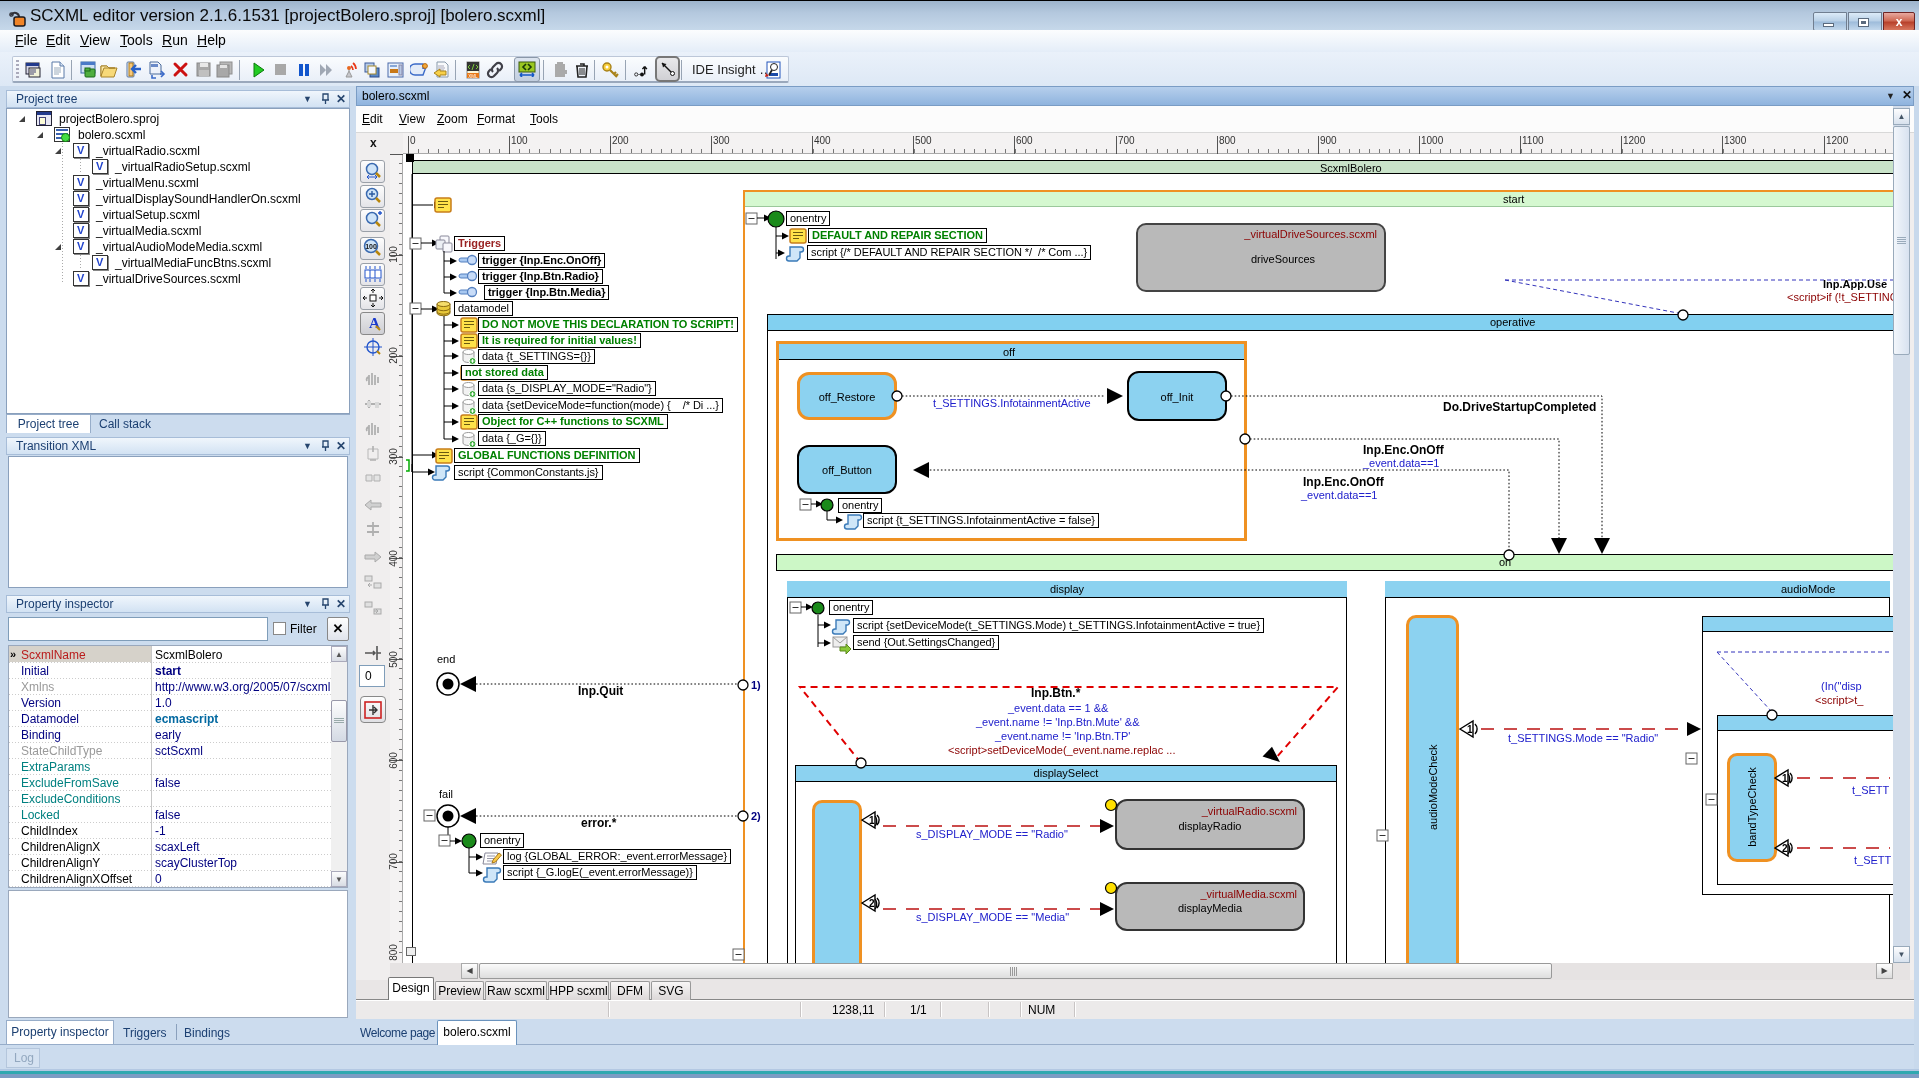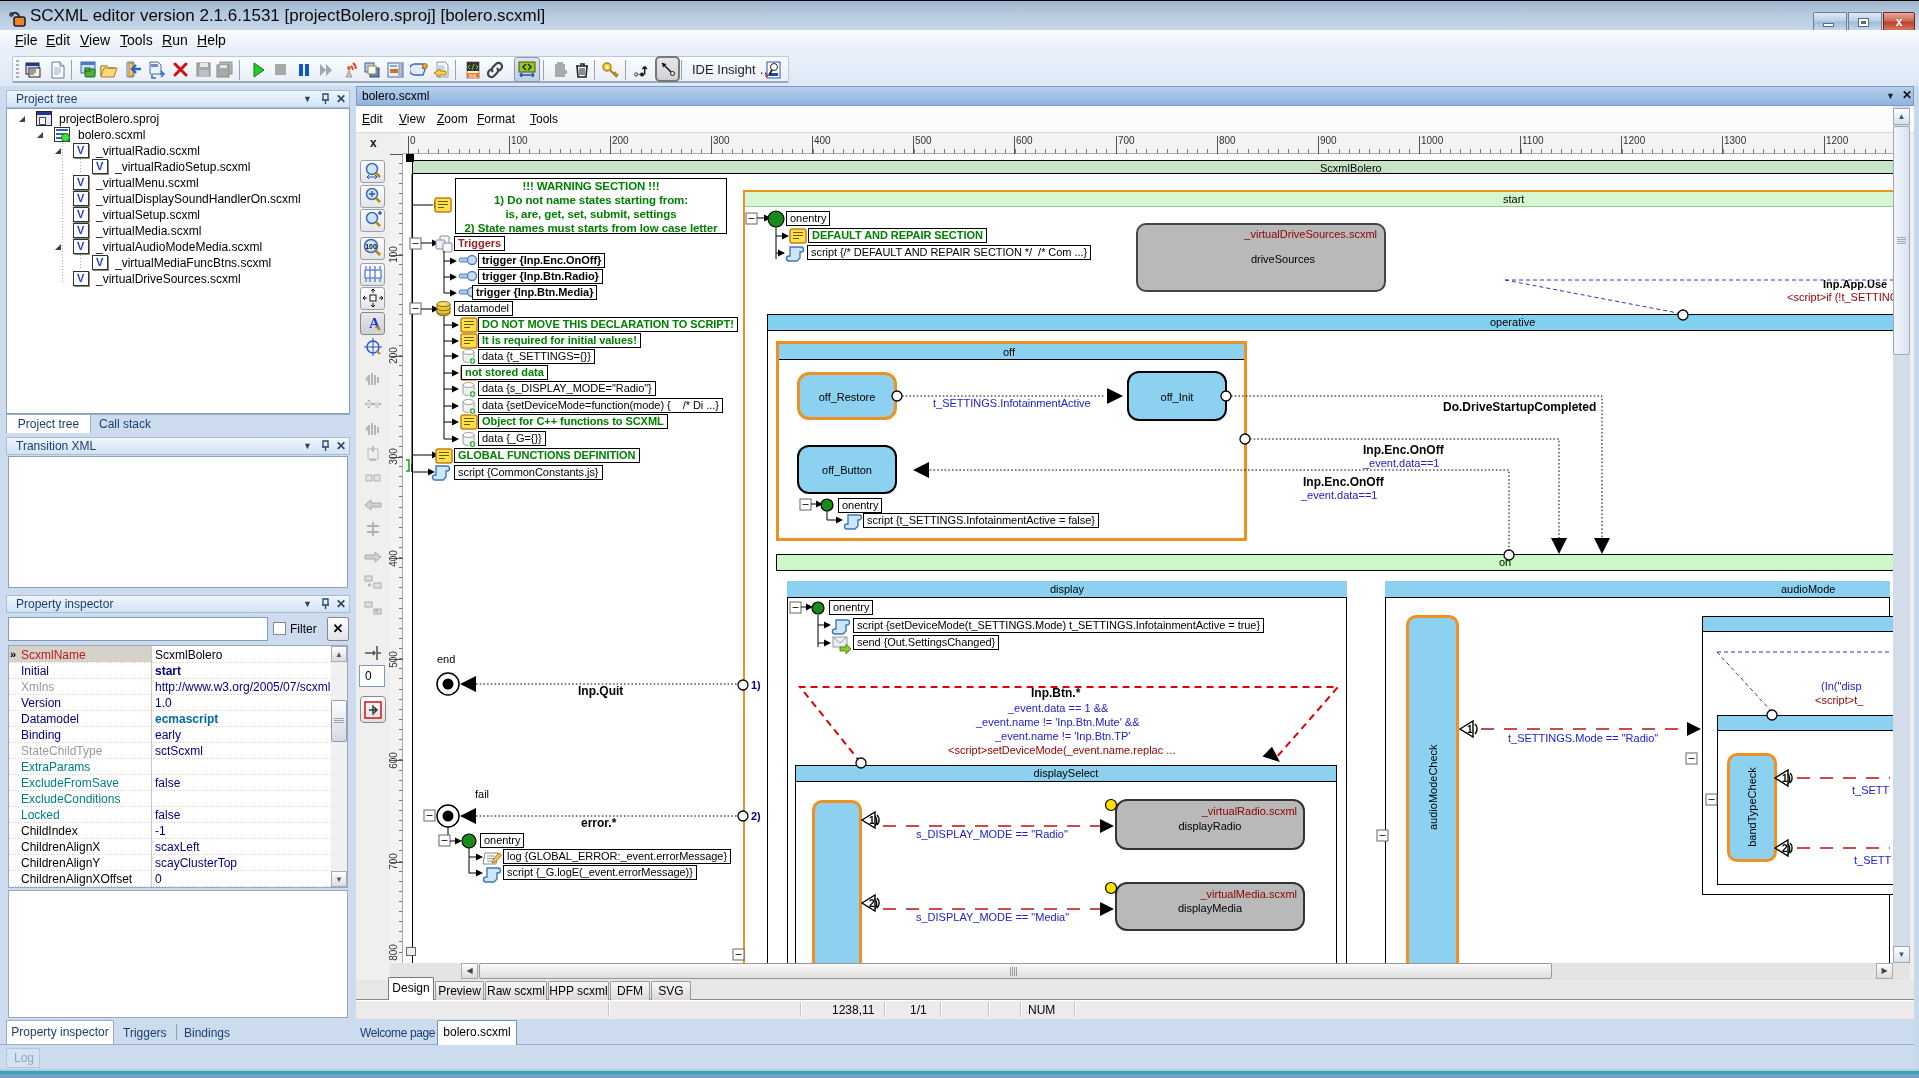--- a/index.html
+++ b/index.html
@@ -743,25 +743,24 @@
       <polyline points="66,703 74,703" fill="none" stroke="#000" stroke-width="1"></polyline>
       <polygon points="80,703 73,699.5 73,706.5" fill="#000"></polygon>
       <path d="M82 699 h13 l-2 11 h-13 z" fill="#fdfdfd" stroke="#889"></path>
       <path d="M84 702h8M84 704.5h8M84 707h5" stroke="#99a"></path>
       <path d="M90 706 l6-7 2.5 2 -6 7 -3.5 1 z" fill="#f8c848" stroke="#a8781a"></path>
       <polyline points="66,703 66,719" fill="none" stroke="#000" stroke-width="1"></polyline>
       <polyline points="66,719 74,719" fill="none" stroke="#000" stroke-width="1"></polyline>
       <polygon points="80,719 73,715.5 73,722.5" fill="#000"></polygon>
       <path d="M84 714 h11 a2.5 2.5 0 0 1 0 5 h-1 v6 l-3 3 h-8 a2.5 2.5 0 0 1 0-5 h1 v-6 z" fill="#cfe6f8" stroke="#3a7ab8" stroke-width="1.4"></path>
     </svg>
-<div class="nb grn ctr" style="left:52px;top:24px;width:272px;height:56px;line-height:14px;font-size:11.5px;letter-spacing:-0.1px">!!! WARNING SECTION !!!<br>1) Do not name states starting from:<br>is, are, get, set, submit, settings<br>2) State names must starts from low case letter</div>
 <div class="nb " style="left:51px;top:82px;"><span style="color:#992222;font-weight:bold">Triggers</span></div>
 <div class="nb " style="left:75px;top:99px;"><b>trigger {Inp.Enc.OnOff}</b></div>
 <div class="nb " style="left:75px;top:115px;text-align:right;"><b>trigger {Inp.Btn.Radio}</b></div>
-<div class="nb " style="left:69px;top:131px;"><b>trigger {Inp.Btn.Media}</b></div>
+<div class="nb " style="left:81px;top:131px;"><b>trigger {Inp.Btn.Media}</b></div>
 <div class="nb " style="left:51px;top:147px;">datamodel</div>
 <div class="nb " style="left:75px;top:163px;"><span class="grn">DO NOT MOVE THIS DECLARATION TO SCRIPT!</span></div>
 <div class="nb " style="left:75px;top:179px;"><span class="grn">It is required for initial values!</span></div>
 <div class="nb " style="left:75px;top:195px;">data {t_SETTINGS={}}</div>
 <div class="nb " style="left:58px;top:211px;"><span class="grn">not stored data</span></div>
 <div class="nb " style="left:75px;top:227px;">data {s_DISPLAY_MODE="Radio"}</div>
 <div class="nb " style="left:75px;top:244px;">data {setDeviceMode=function(mode) { &nbsp;&nbsp;&nbsp;/* Di ...}</div>
 <div class="nb " style="left:75px;top:260px;"><span class="grn">Object for C++ functions to SCXML</span></div>
 <div class="nb " style="left:75px;top:277px;">data {_G={}}</div>
 <div class="nb " style="left:51px;top:294px;"><span class="grn">GLOBAL FUNCTIONS DEFINITION</span></div>
@@ -774,21 +773,21 @@
 <div class="lbl blu" style="left:530px;top:243px;">t_SETTINGS.InfotainmentActive</div>
 <div class="nb " style="left:435px;top:344px;">onentry</div>
 <div class="nb " style="left:460px;top:359px;">script {t_SETTINGS.InfotainmentActive = false}</div>
 <div class="lbl" style="left:1040px;top:246px;font-size:12px"><b>Do.DriveStartupCompleted</b></div>
 <div class="lbl" style="left:960px;top:289px;font-size:12px"><b>Inp.Enc.OnOff</b></div>
 <div class="lbl blu" style="left:960px;top:303px;">_event.data==1</div>
 <div class="lbl" style="left:900px;top:321px;font-size:12px"><b>Inp.Enc.OnOff</b></div>
 <div class="lbl blu" style="left:898px;top:335px;">_event.data==1</div>
 <div class="lbl" style="left:34px;top:499px;">end</div>
 <div class="lbl" style="left:175px;top:530px;font-size:12px"><b>Inp.Quit</b></div>
-<div class="lbl" style="left:36px;top:634px;margin-left:36px;">fail</div>
+<div class="lbl" style="left:36px;top:634px;">fail</div>
 <div class="lbl" style="left:178px;top:662px;font-size:12px"><b>error.*</b></div>
 <div class="nb " style="left:77px;top:679px;">onentry</div>
 <div class="nb " style="left:100px;top:695px;">log {GLOBAL_ERROR:_event.errorMessage}</div>
 <div class="nb " style="left:100px;top:711px;">script {_G.logE(_event.errorMessage)}</div>
 <div class="nb " style="left:426px;top:446px;">onentry</div>
 <div class="nb " style="left:450px;top:464px;">script {setDeviceMode(t_SETTINGS.Mode) t_SETTINGS.InfotainmentActive = true}</div>
 <div class="nb " style="left:450px;top:481px;">send {Out.SettingsChanged}</div>
 <div class="lbl" style="left:628px;top:532px;font-size:12px"><b>Inp.Btn.*</b></div>
 <div class="lbl blu" style="left:605px;top:548px;">_event.data == 1 &amp;&amp;</div>
 <div class="lbl blu" style="left:573px;top:562px;">_event.name != 'Inp.Btn.Mute' &amp;&amp;</div>

